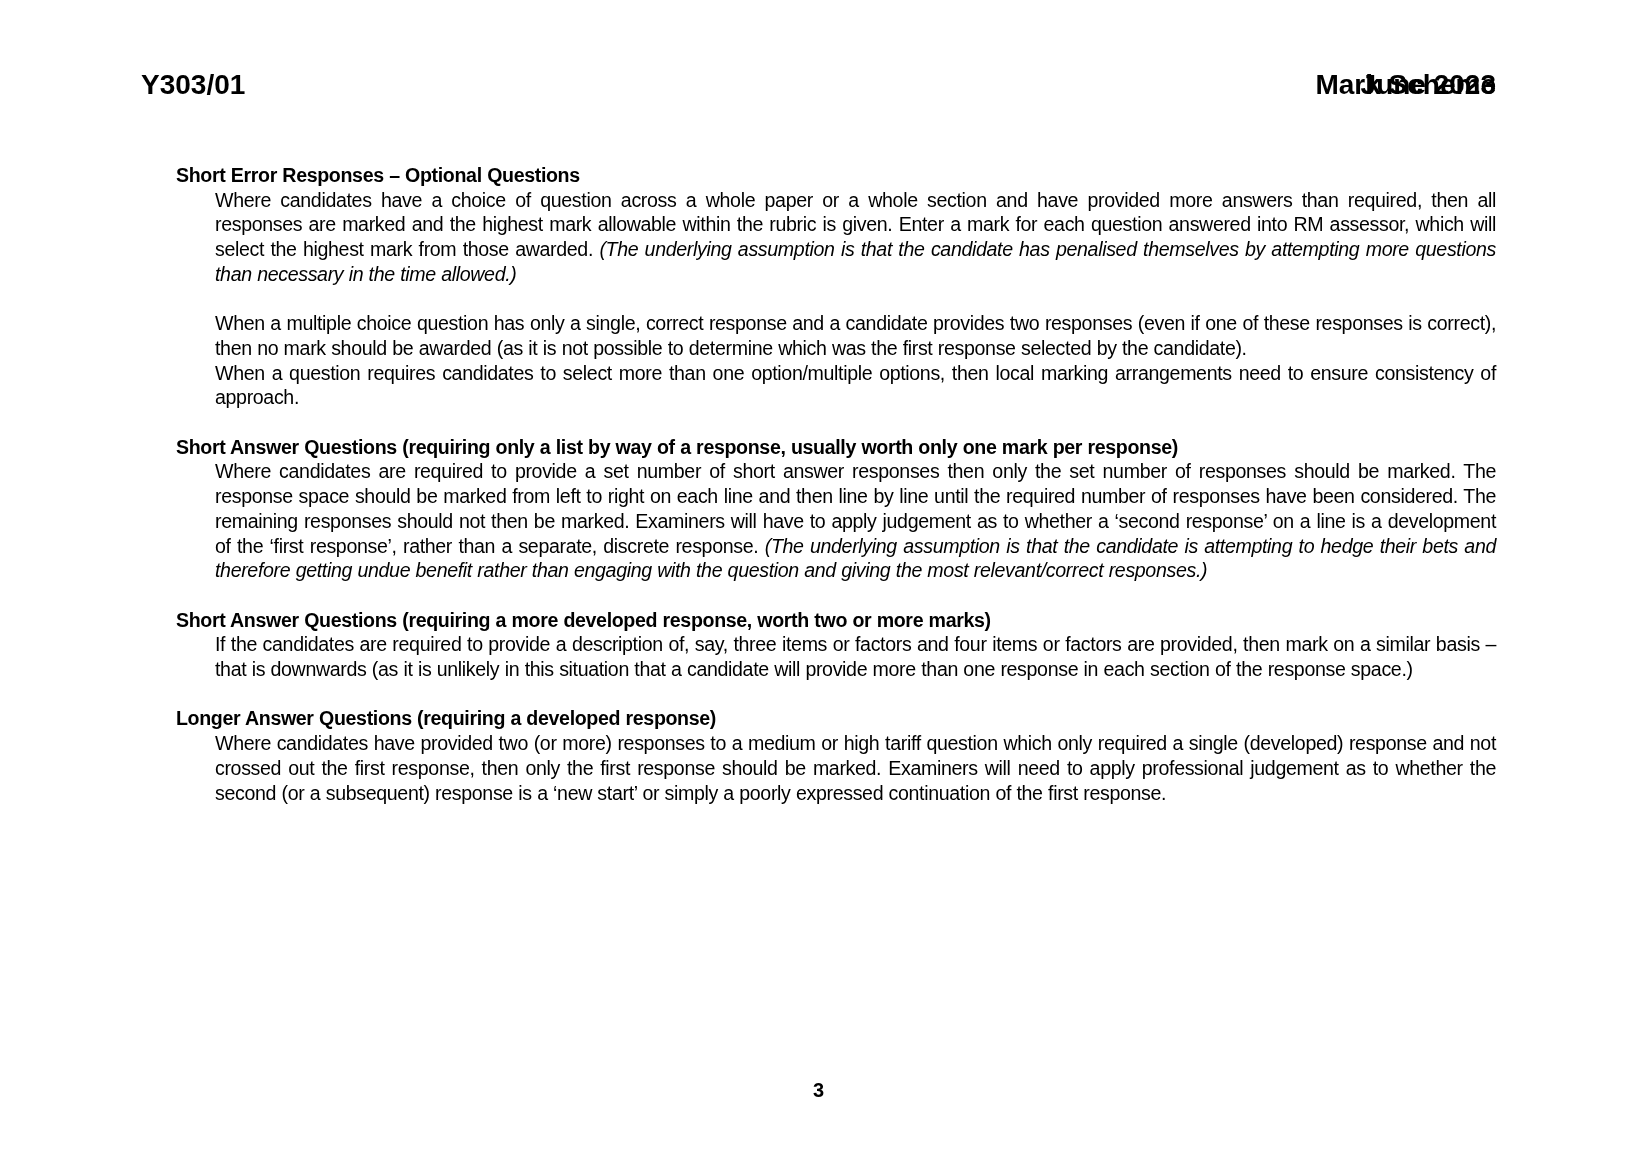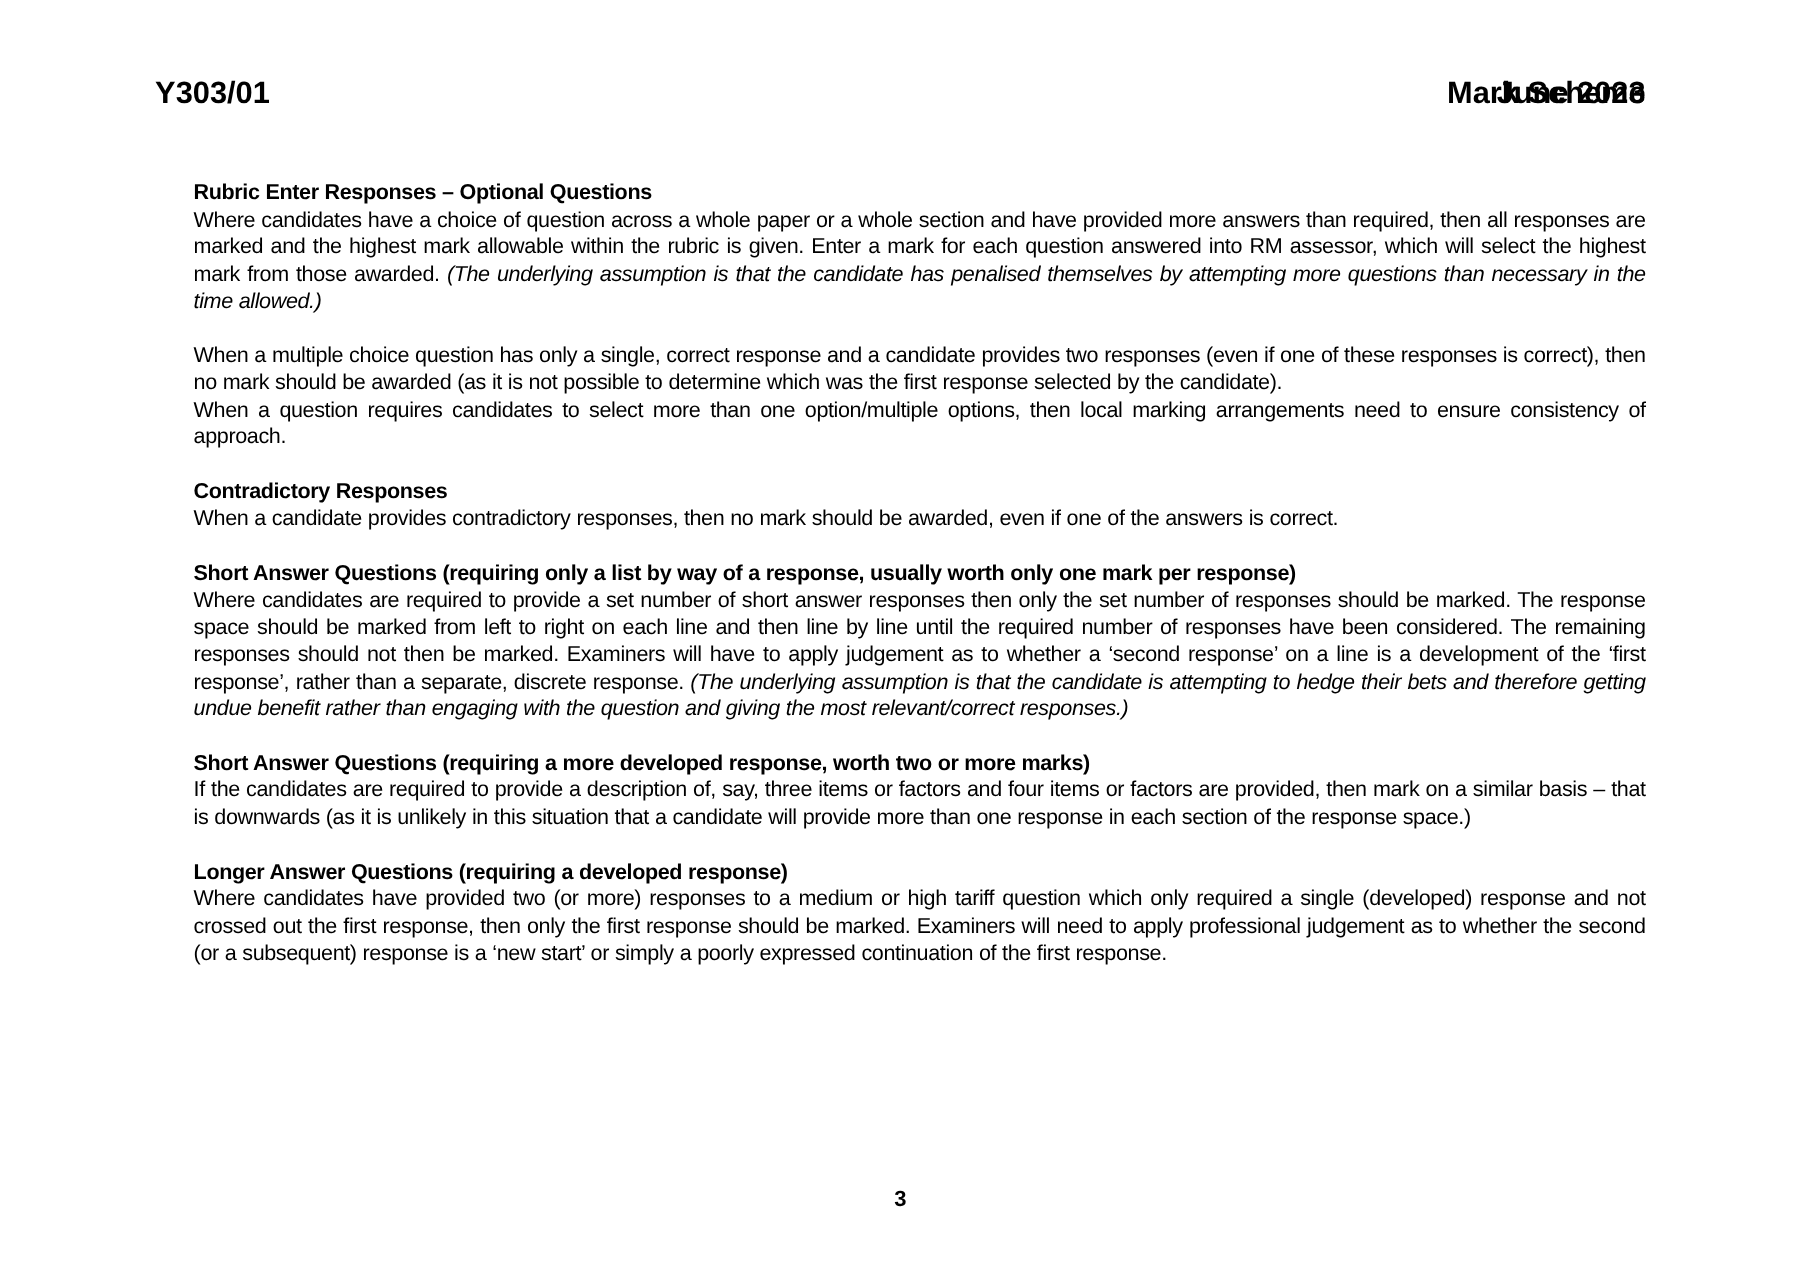--- a/index.html
+++ b/index.html
@@ -45,20 +45,21 @@
   .section-heading {
     display: block;
     text-align: left;
   }
   .section-heading .title { font-weight: bold; }
   .section-heading .note { font-weight: bold; text-align: center; }
   .section-heading .note-bold { font-weight: bold; }
   .para {
     text-align: justify;
     text-align-last: left;
+    margin-left: 39px;
   }
   .para .it { font-style: italic; }
   .para.italic { }
 
   .page-number {
     position: absolute;
     top: 1078px;
     left: 0;
     width: 1637px;
     text-align: center;
@@ -73,44 +74,36 @@
 <div class="header">
   <span class="left">Y303/01</span>
   <span class="center">Mark Scheme</span>
   <span class="right">June 2023</span>
 </div>
 
 <div class="content">
 
   <div class="section">
     <div class="section-heading">
-      <span class="title">Rubric Enter Responses – Optional Questions</span>
+      <span class="title">Short Error Responses – Optional Questions</span>
     </div>
     <div class="para">
       <span>Where candidates have a choice of question across a whole paper or a whole section and have provided more answers than required, then all responses are marked and the highest mark allowable within the rubric is given. Enter a mark for each question answered into RM assessor, which will select the highest mark from those awarded. </span><span class="it">(The underlying assumption is that the candidate has penalised themselves by attempting more questions than necessary in the time allowed.)</span>
     </div>
   </div>
 
   <div class="section">
     <div class="para">
       <span>When a multiple choice question has only a single, correct response and a candidate provides two responses (even if one of these responses is correct), then no mark should be awarded (as it is not possible to determine which was the first response selected by the candidate).</span>
     </div>
     <div class="para italic">
       <span>When a question requires candidates to select more than one option/multiple options, then local marking arrangements need to ensure consistency of approach.</span>
     </div>
   </div>
 
-  <div class="section">
-    <div class="section-heading">
-      <span class="title">Contradictory Responses</span>
-    </div>
-    <div class="para">
-      <span>When a candidate provides contradictory responses, then no mark should be awarded, even if one of the answers is correct.</span>
-    </div>
-  </div>
 
   <div class="section">
     <div class="section-heading">
       <span class="title">Short Answer Questions</span><span class="note"> (requiring only a list by way of a response, usually worth only </span><span class="note-bold">one mark per response</span><span class="note">)</span>
     </div>
     <div class="para">
       <span>Where candidates are required to provide a set number of short answer responses then only the set number of responses should be marked. The response space should be marked from left to right on each line and then line by line until the required number of responses have been considered.  The remaining responses should not then be marked. Examiners will have to apply judgement as to whether a ‘second response’ on a line is a development of the ‘first response’, rather than a separate, discrete response.  </span><span class="it">(The underlying assumption is that the candidate is attempting to hedge their bets and therefore getting undue benefit rather than engaging with the question and giving the most relevant/correct responses.)</span>
     </div>
   </div>
 

